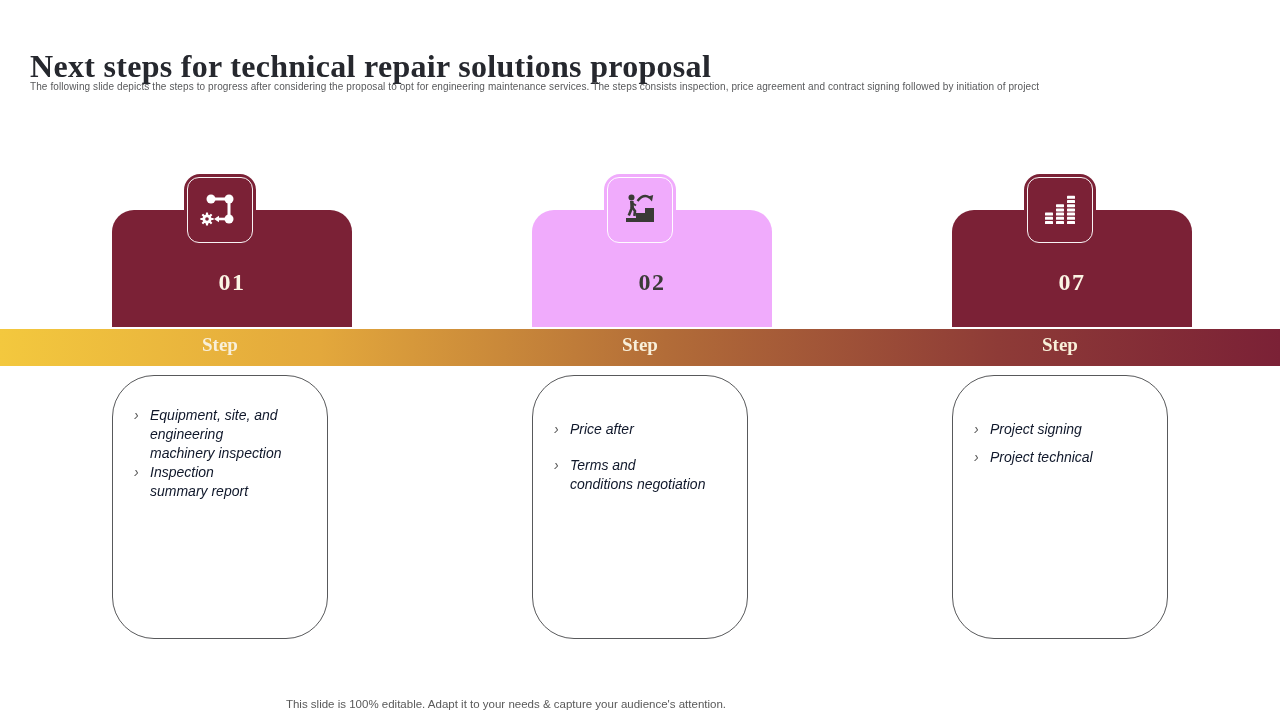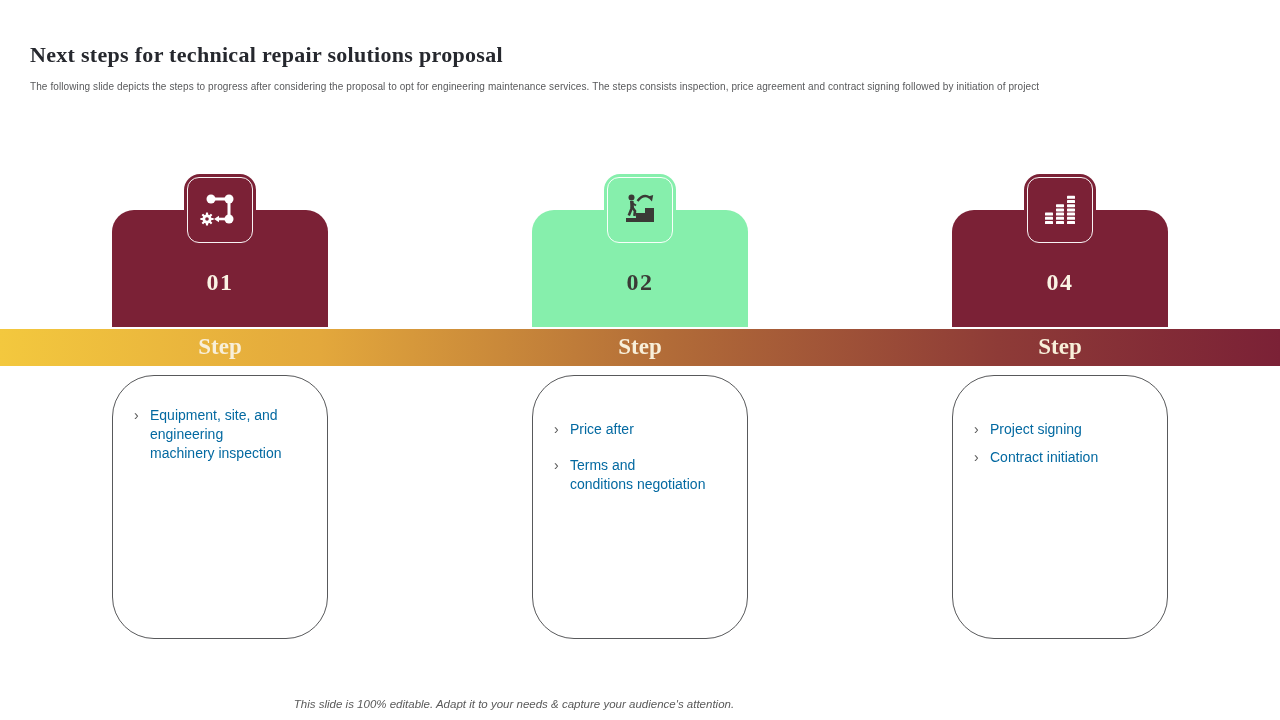--- a/index.html
+++ b/index.html
@@ -3,21 +3,21 @@
 <meta charset="utf-8">
 <style>
   html,body { margin:0; padding:0; }
   body {
     width:1280px; height:720px; position:relative; background:#ffffff;
     font-family:"Liberation Sans", sans-serif; overflow:hidden;
   }
   .title {
     position:absolute; left:30px; top:27px;
     font-family:"Liberation Serif", serif; font-weight:700;
-    font-size:22px; color:#26282e; letter-spacing:.3px;
+    font-size:32px; color:#26282e; letter-spacing:.3px;
   }
   .subtitle {
     position:absolute; left:30px; top:81px; width:1200px;
     font-size:10px; color:#58595b; letter-spacing:.1px;
   }
   .grad-bar {
     position:absolute; left:0; top:329px; width:1280px; height:37px;
     background:linear-gradient(90deg,#F3C83E 0%,#E3A83C 25%,#B26C38 52%,#8E3B37 78%,#7B2136 100%);
   }
   .col { position:absolute; top:0; width:216px; height:720px; }
@@ -27,55 +27,56 @@
     position:absolute; top:174px; left:72px; width:72px; height:72px;
     border-radius:16px; z-index:3;
   }
   .badge::after {
     content:""; position:absolute; inset:3px; border:1.6px solid rgba(255,255,255,.95);
     border-radius:12px;
   }
   .badge svg { position:absolute; left:14px; top:14px; }
 
   .numbox {
-    position:absolute; top:210px; left:0; width:216px; height:117px;
+    position:absolute; top:210px; left:0; width:240px; height:117px;
     border-radius:22px 22px 0 0; display:flex; align-items:flex-end; justify-content:center;
     z-index:2;
   }
   .num {
     font-family:"Liberation Serif", serif; font-weight:700; font-size:24px;
     letter-spacing:1.5px; padding-bottom:31px;
   }
   .theme-maroon .badge, .theme-maroon .numbox { background:#7B2136; }
   .theme-maroon .num { color:#FBF4E4; }
-  .theme-yellow .badge, .theme-yellow .numbox { background:#86efac; }
+  .theme-yellow .badge, .theme-yellow .numbox { background:#f0abfc; }
   .theme-yellow .num { color:#3a3a36; }
 
   .step-label {
     position:absolute; top:334px; left:0; width:216px; text-align:center; z-index:4;
-    font-family:"Liberation Serif", serif; font-weight:700; font-size:23px; color:#F8EFD9;
+    font-family:"Liberation Serif", serif; font-weight:700; font-size:19px; color:#F8EFD9;
   }
   .card {
     position:absolute; top:375px; left:0; width:216px; height:264px;
     background:#fff; border:1px solid #58595b; border-radius:42px; box-sizing:border-box;
   }
   .card ul { list-style:none; margin:0; padding:30px 14px 0 37px; }
   .card li {
-    position:relative; font-size:14px; line-height:19px; color:#0369a1;
+    position:relative; font-size:14px; line-height:19px; color:#0f172a;
     white-space:pre-line;
+    font-style:italic;
   }
   .card li::before { content:"\203A"; position:absolute; left:-16px; top:0; color:#595959; }
   .card--p2 ul { padding-top:44px; }
   .card--p2 li + li { margin-top:17px; }
   .card--p3 ul { padding-top:44px; }
   .card--p3 li + li { margin-top:9px; }
 
   .footer {
-    position:absolute; left:8px; top:698px; width:1012px; text-align:center;
-    font-size:11.5px; color:#595959;font-style:italic;
+    position:absolute; left:0; top:698px; width:1012px; text-align:center;
+    font-size:11.5px; color:#595959;
   }
 </style>
 </head>
 <body>
 
 <h1 class="title">Next steps for technical repair solutions proposal</h1>
 <div class="subtitle">The following slide depicts the steps to progress after considering the proposal to opt for  engineering maintenance services. The steps consists inspection, price agreement and contract signing followed by initiation of project</div>
 
 <div class="grad-bar"></div>
 
@@ -111,20 +112,22 @@
   </div>
   <div class="numbox">
     <span class="num">01</span>
   </div>
   <div class="step-label">Step</div>
   <div class="card">
     <ul>
       <li>Equipment, site, and
 engineering
 machinery inspection</li>
+      <li>Inspection
+summary report</li>
     </ul>
   </div>
 </div>
 
 <div class="col col-2 theme-yellow">
   <div class="badge">
     <span>
       <svg width="44" height="44" viewBox="0 0 44 44">
         <path d="M8 34 h28 v-14 h-9 v5 h-9 v5 h-10 z" fill="#3a3a36"></path>
         <circle cx="13.5" cy="9.5" r="3" fill="#3a3a36"></circle>
@@ -168,24 +171,24 @@
           <rect x="29" y="24.6" width="8" height="3" rx="0.6"></rect>
           <rect x="29" y="20.4" width="8" height="3" rx="0.6"></rect>
           <rect x="29" y="16.2" width="8" height="3" rx="0.6"></rect>
           <rect x="29" y="12" width="8" height="3" rx="0.6"></rect>
           <rect x="29" y="7.8" width="8" height="3" rx="0.6"></rect>
         </g>
       </svg>
     </span>
   </div>
   <div class="numbox">
-    <span class="num">04</span>
+    <span class="num">07</span>
   </div>
   <div class="step-label">Step</div>
   <div class="card card--p3">
     <ul>
       <li>Project signing</li>
-      <li>Contract initiation</li>
+      <li>Project technical</li>
     </ul>
   </div>
 </div>
 
 <div class="footer">This slide is 100% editable. Adapt it to your needs &amp; capture your audience's attention.</div>
 
 </body></html>

